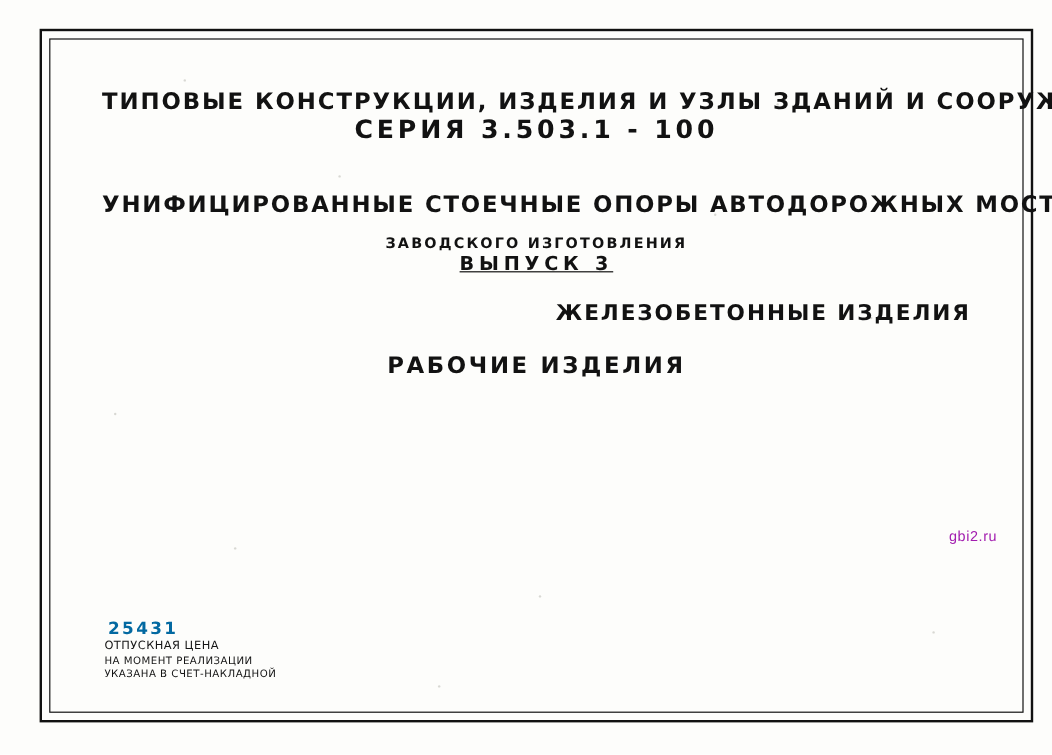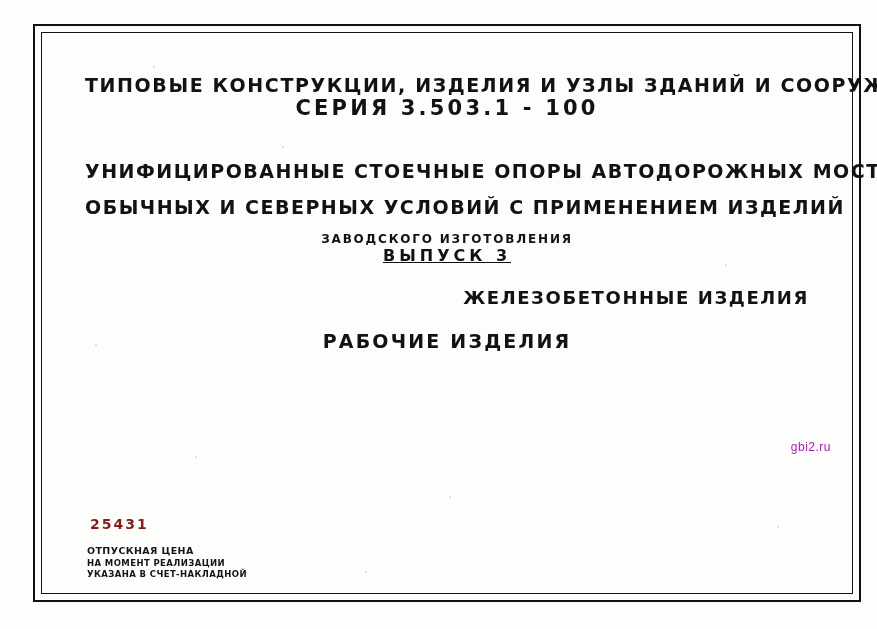--- a/index.html
+++ b/index.html
@@ -103,29 +103,29 @@
     letter-spacing: 2.2px;
   }
   
   #doc-code {
     position: absolute;
     left: 55px;
     bottom: 68px;
     font-size: 14px;
     letter-spacing: 2px;
     font-weight: 700;
-    color: #7f1d1d;
+    color: #0369a1;
   }
   #price-note {
     position: absolute;
     left: 52px;
-    bottom: 20px;
+    bottom: 32px;
     font-size: 8.5px;
     line-height: 1.32;
-    font-weight: 700;
+    font-weight: 400;
     letter-spacing: .4px;
     color: #141414;
     text-transform: uppercase;
   }
   #price-note .pn-first {
     font-size: 9.5px;
   }
   
   #watermark {
     position: absolute;
@@ -153,21 +153,20 @@
     <div class="speck" style="left:160px;  top:430px;"></div>
     <div class="speck" style="left:742px;  top:500px;"></div>
     <div class="speck" style="left:60px;   top:318px;"></div>
     <div class="speck" style="left:330px;  top:545px;"></div>
     <div class="speck" style="left:612px;  top:60px;"></div>
 
     <div class="content">
       <div class="line l-title">ТИПОВЫЕ КОНСТРУКЦИИ, ИЗДЕЛИЯ И УЗЛЫ ЗДАНИЙ И СООРУЖЕНИЙ</div>
       <div class="line l-series">СЕРИЯ    3.503.1 - 100</div>
       <div class="line l-desc1">УНИФИЦИРОВАННЫЕ СТОЕЧНЫЕ ОПОРЫ АВТОДОРОЖНЫХ МОСТОВ ДЛЯ</div>
-      <div class="line l-desc2">ОБЫЧНЫХ И СЕВЕРНЫХ УСЛОВИЙ С ПРИМЕНЕНИЕМ ИЗДЕЛИЙ</div>
       <div class="line l-desc3">ЗАВОДСКОГО ИЗГОТОВЛЕНИЯ</div>
       <div class="line l-issue">ВЫПУСК   3</div>
       <div class="line l-sub1">ЖЕЛЕЗОБЕТОННЫЕ ИЗДЕЛИЯ</div>
       <div class="line l-sub2">РАБОЧИЕ ИЗДЕЛИЯ</div>
     </div>
 
     <div id="doc-code">25431</div>
 
     <div id="price-note">
       <div class="pn-first">Отпускная цена</div>

